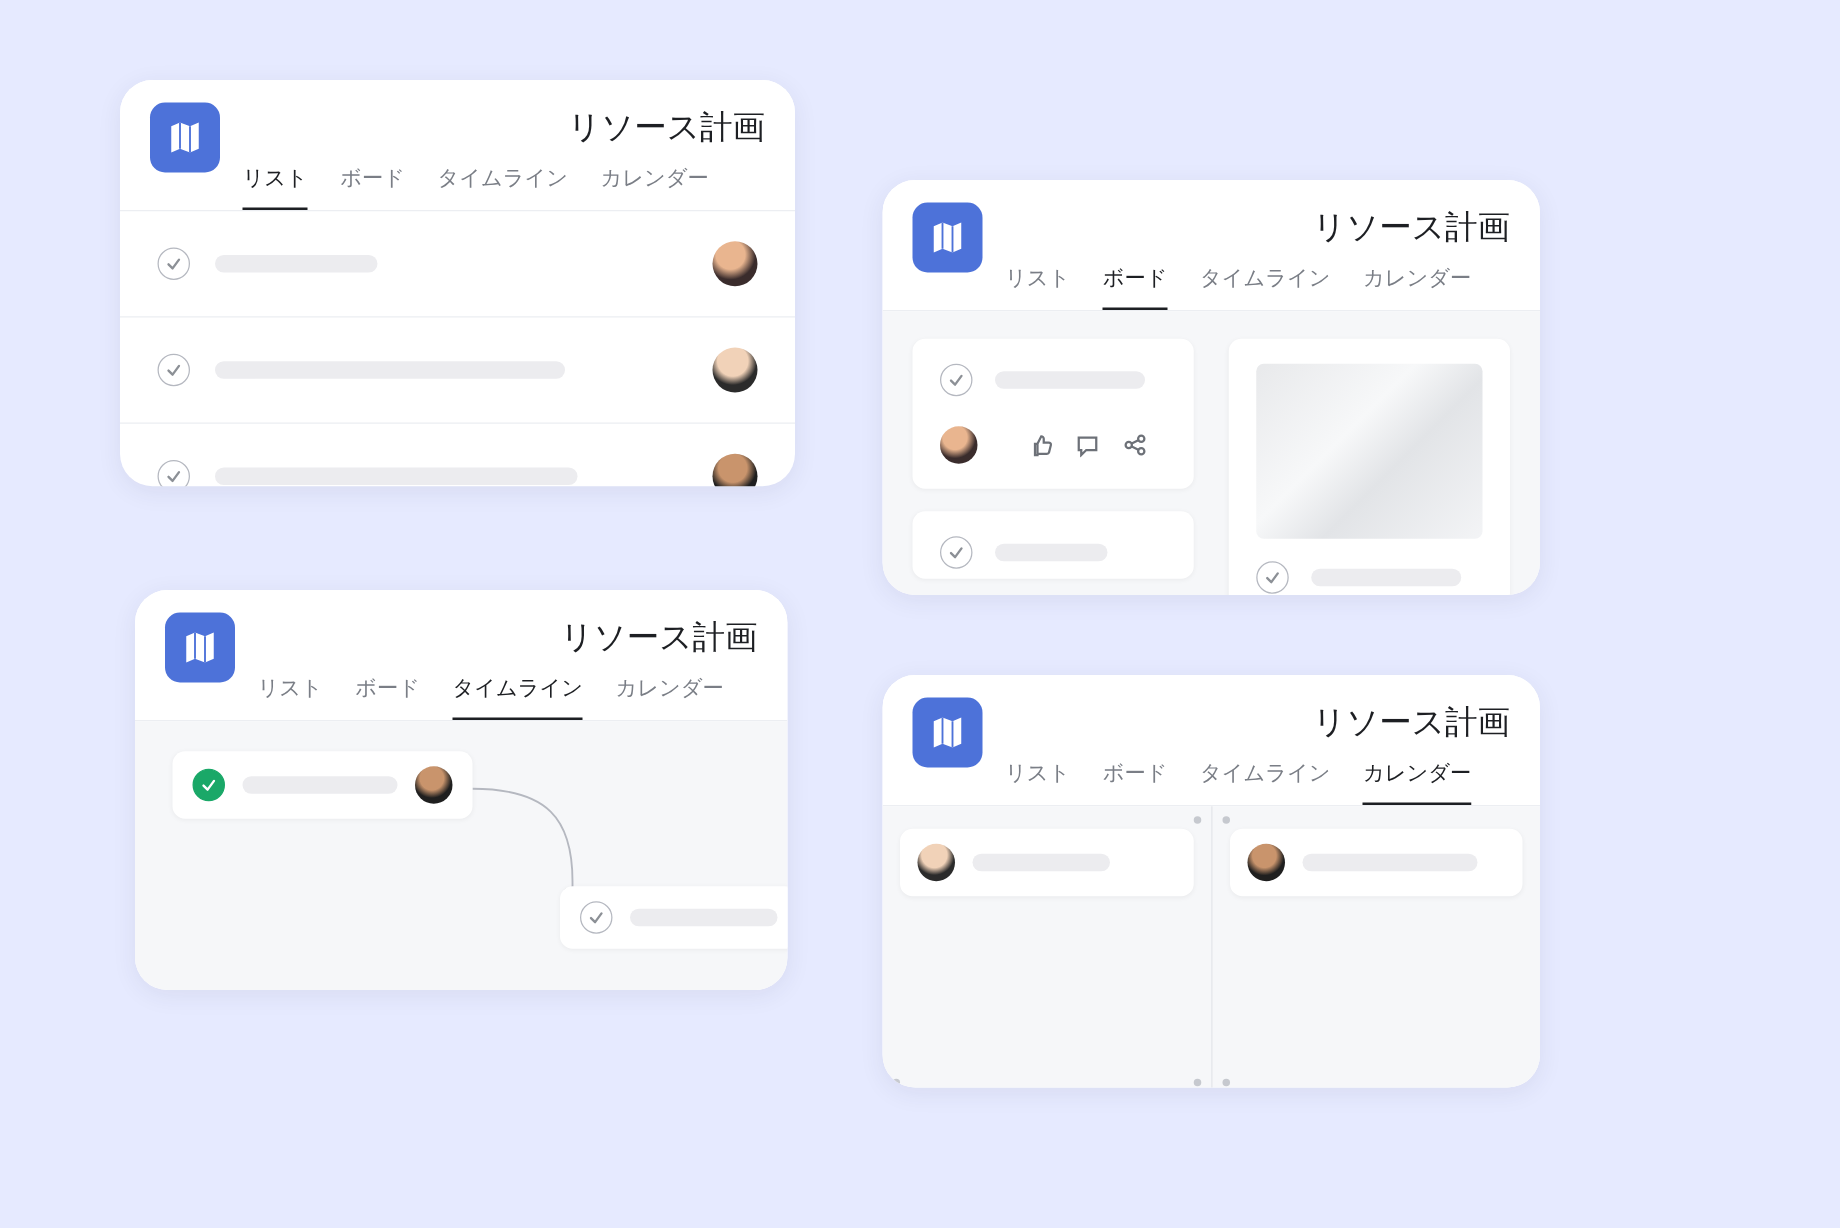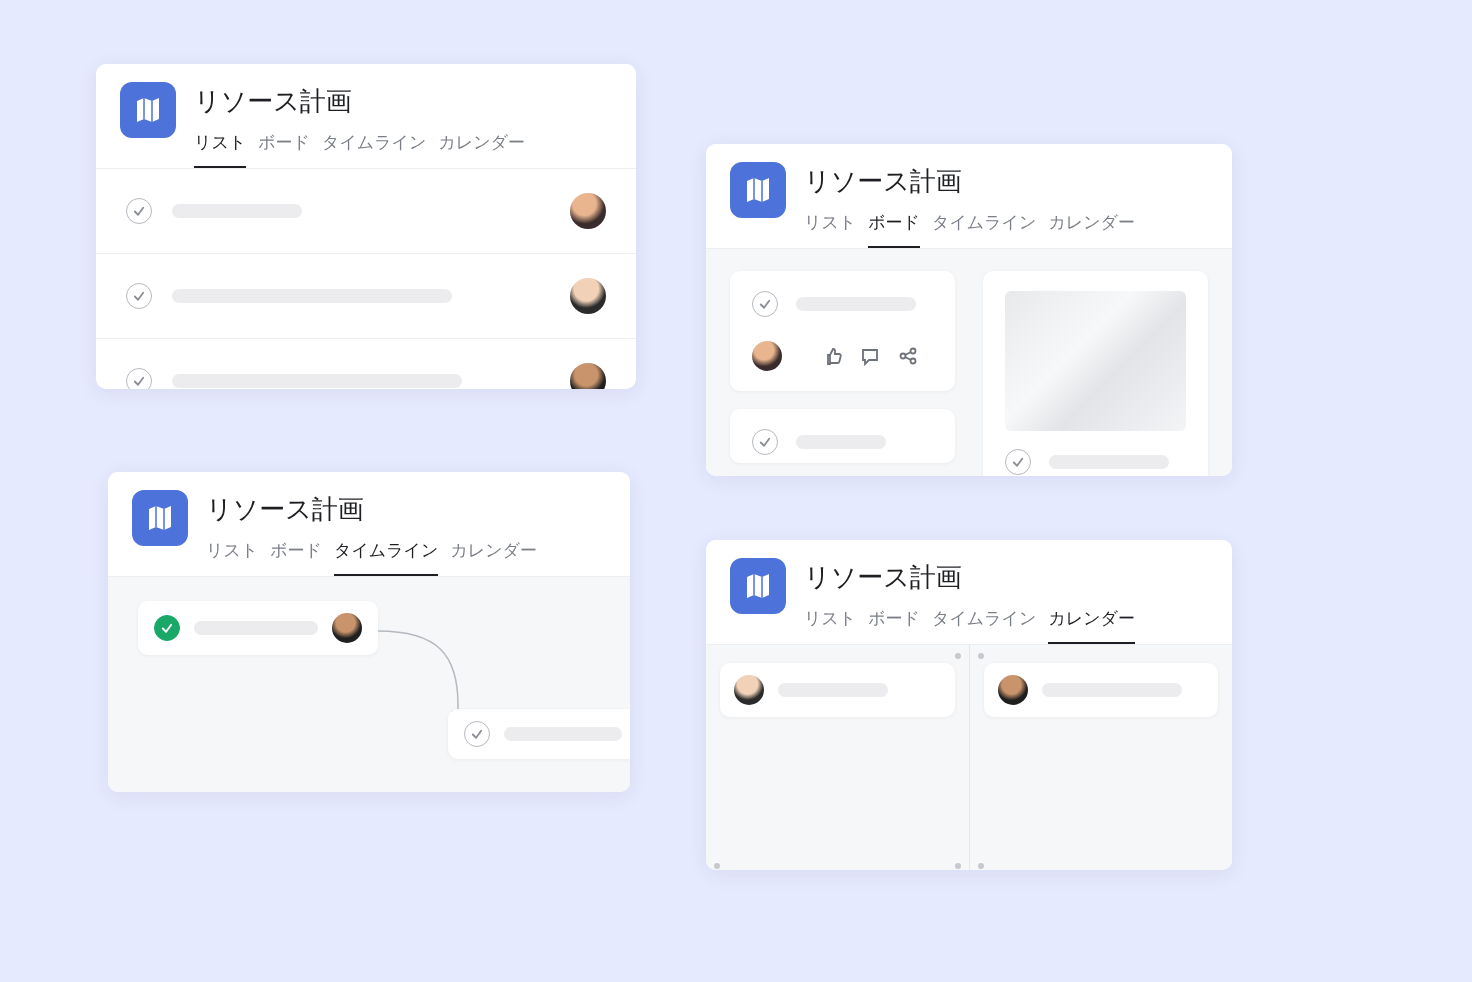--- a/index.html
+++ b/index.html
@@ -7,23 +7,24 @@
     background: #e6eaff;
     font-family: -apple-system, BlinkMacSystemFont, "Segoe UI", Roboto, sans-serif;
     width: 1472px;
     height: 982px;
     position: relative;
     overflow: hidden;
   }
   .panel {
     position: absolute;
     background: #fff;
-    border-radius: 10px;
+    border-radius: 26px;
     box-shadow: 0 4px 20px rgba(50,50,80,0.08);
     overflow: hidden;
+    text-align: right;
   }
   .panel-header {
     display: flex;
     align-items: flex-start;
     padding: 18px 24px 0 24px;
     gap: 18px;
     border-bottom: 1px solid #eceef2;
     background: #fff;
   }
   .panel-header-main { flex: 1; }
@@ -35,21 +36,21 @@
     flex-shrink: 0;
   }
   .app-icon svg { width: 30px; height: 30px; }
   .title {
     font-size: 26px;
     font-weight: 500;
     color: #1d1f23;
     margin-bottom: 4px;
     margin-top: 2px;
   }
-  .tabs { display: flex; gap: 12px; }
+  .tabs { display: flex; gap: 26px; }
   .tab {
     font-size: 17px;
     color: #7a7e86;
     padding: 8px 0 12px 0;
     cursor: pointer;
     border-bottom: 2px solid transparent;
   }
   .tab.active {
     color: #1d1f23;
     border-bottom-color: #1d1f23;

